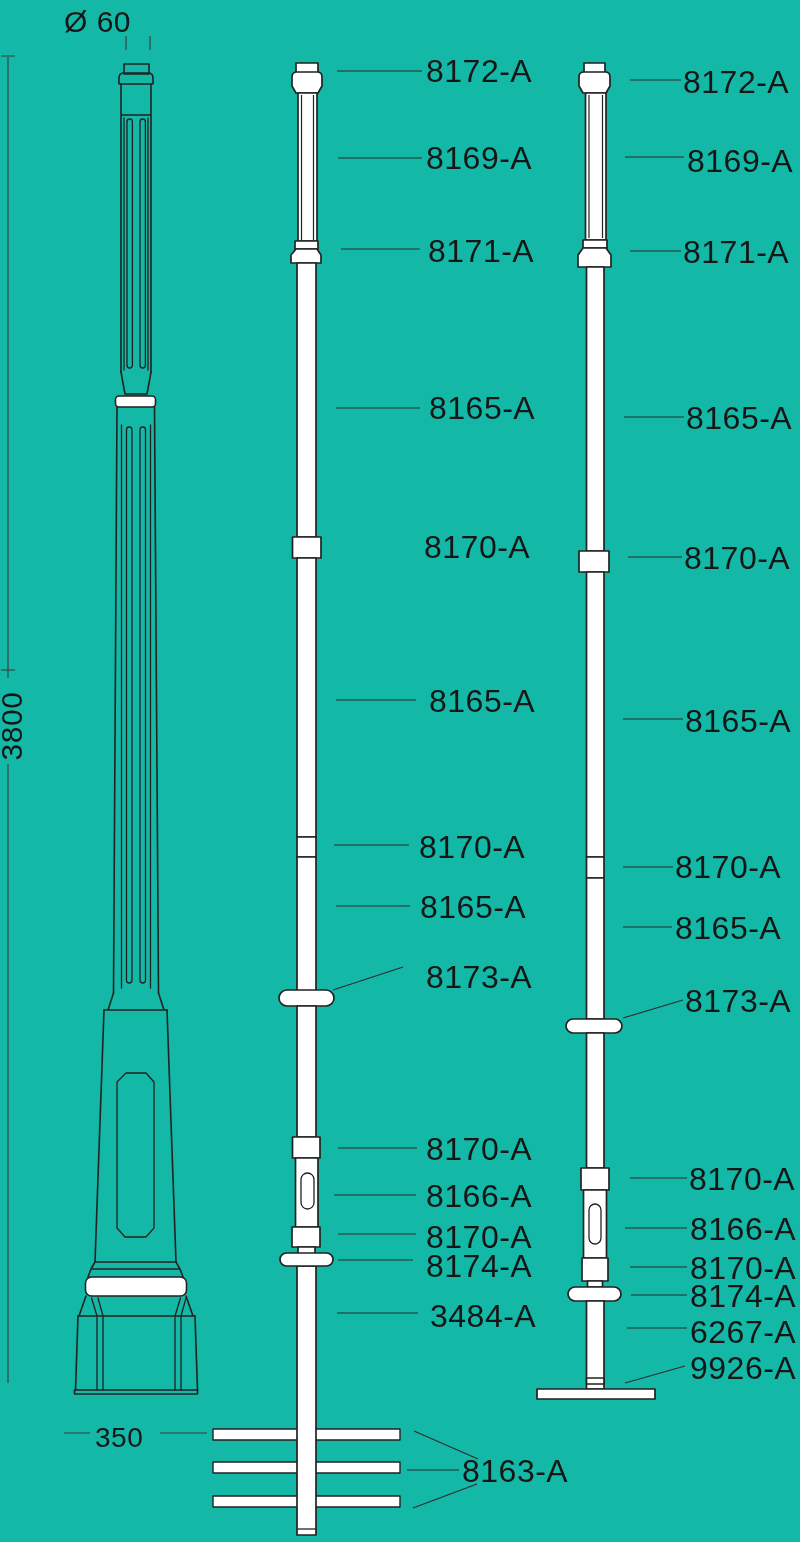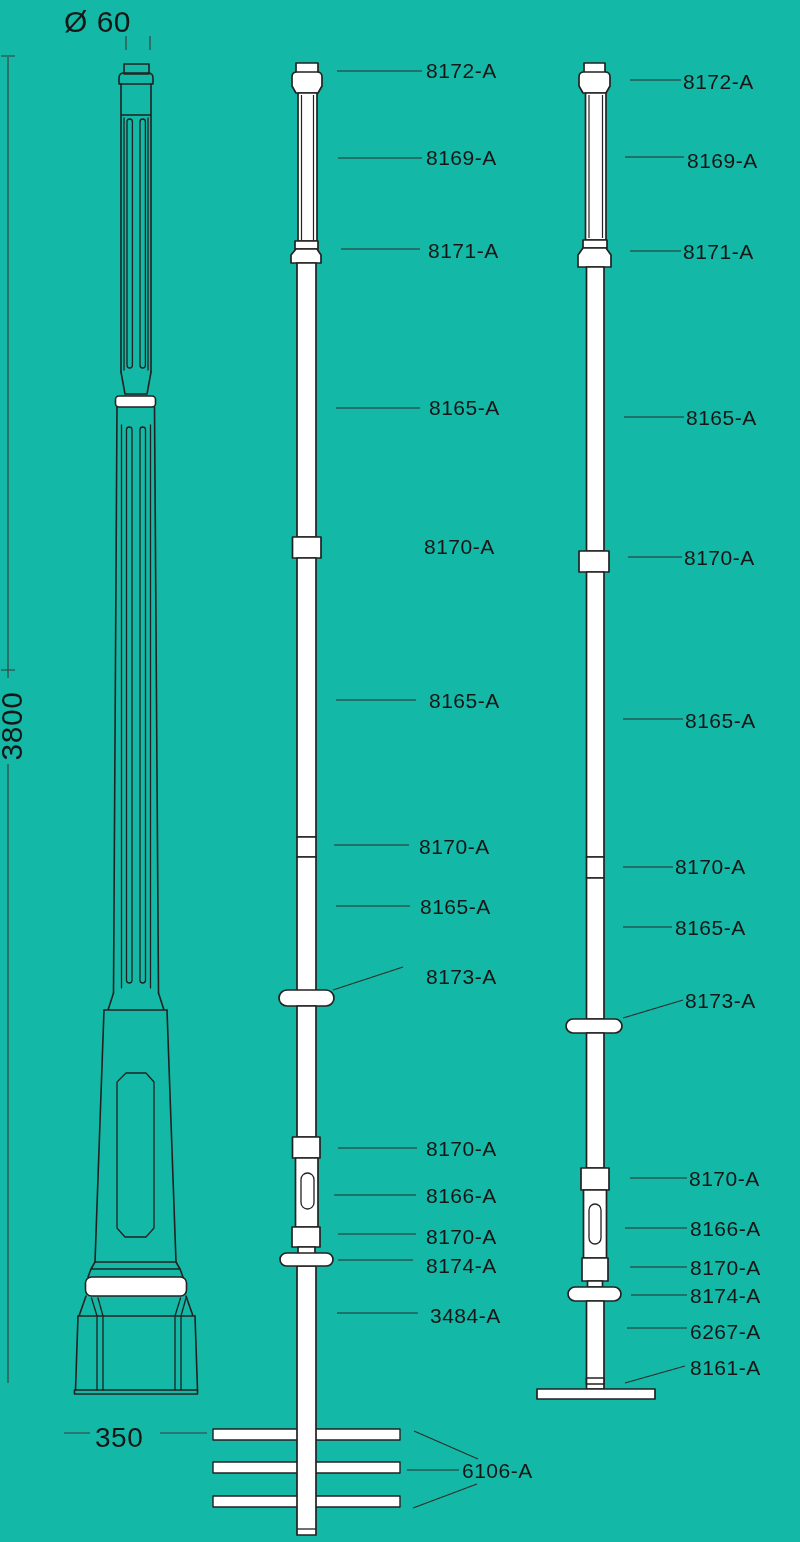--- a/index.html
+++ b/index.html
@@ -2,21 +2,21 @@
 <html><head>
 <meta charset="utf-8">
 <style>
   html,body{margin:0;padding:0;background:#fff;}
   .stage{
     position:relative;width:800px;height:1542px;background:#14b8a6;
     font-family:Liberation Sans, sans-serif;overflow:hidden;
   }
   .stage svg{position:absolute;left:0;top:0;}
   .lbl{
-    position:absolute;font-size:21px;line-height:32px;color:#161616;
+    position:absolute;font-size:32px;line-height:32px;color:#161616;
     letter-spacing:.5px;white-space:nowrap;
   }
   .rot{transform:rotate(-90deg);text-align:center;}
   .dim{font-size:28px;}
 </style>
 </head>
 <body>
 
 <div class="stage">
 
@@ -172,31 +172,31 @@
   <div class="lbl" style="left:424px;top:531px">8170-A</div>
   <div class="lbl" style="left:429px;top:685px">8165-A</div>
   <div class="lbl" style="left:419px;top:831px">8170-A</div>
   <div class="lbl" style="left:420px;top:891px">8165-A</div>
   <div class="lbl" style="left:426px;top:961px">8173-A</div>
   <div class="lbl" style="left:426px;top:1133px">8170-A</div>
   <div class="lbl" style="left:426px;top:1180px">8166-A</div>
   <div class="lbl" style="left:426px;top:1221px">8170-A</div>
   <div class="lbl" style="left:426px;top:1250px">8174-A</div>
   <div class="lbl" style="left:430px;top:1300px">3484-A</div>
-  <div class="lbl" style="left:462px;top:1455px">6106-A</div>
+  <div class="lbl" style="left:462px;top:1455px">8163-A</div>
 
   <div class="lbl" style="left:683px;top:66px">8172-A</div>
   <div class="lbl" style="left:687px;top:145px">8169-A</div>
   <div class="lbl" style="left:683px;top:236px">8171-A</div>
   <div class="lbl" style="left:686px;top:402px">8165-A</div>
   <div class="lbl" style="left:684px;top:542px">8170-A</div>
   <div class="lbl" style="left:685px;top:705px">8165-A</div>
   <div class="lbl" style="left:675px;top:851px">8170-A</div>
   <div class="lbl" style="left:675px;top:912px">8165-A</div>
   <div class="lbl" style="left:685px;top:985px">8173-A</div>
   <div class="lbl" style="left:689px;top:1163px">8170-A</div>
   <div class="lbl" style="left:690px;top:1213px">8166-A</div>
   <div class="lbl" style="left:690px;top:1252px">8170-A</div>
   <div class="lbl" style="left:690px;top:1280px">8174-A</div>
   <div class="lbl" style="left:690px;top:1316px">6267-A</div>
-  <div class="lbl" style="left:690px;top:1352px">8161-A</div>
+  <div class="lbl" style="left:690px;top:1352px">9926-A</div>
 
 </div>
 
 </body></html>

